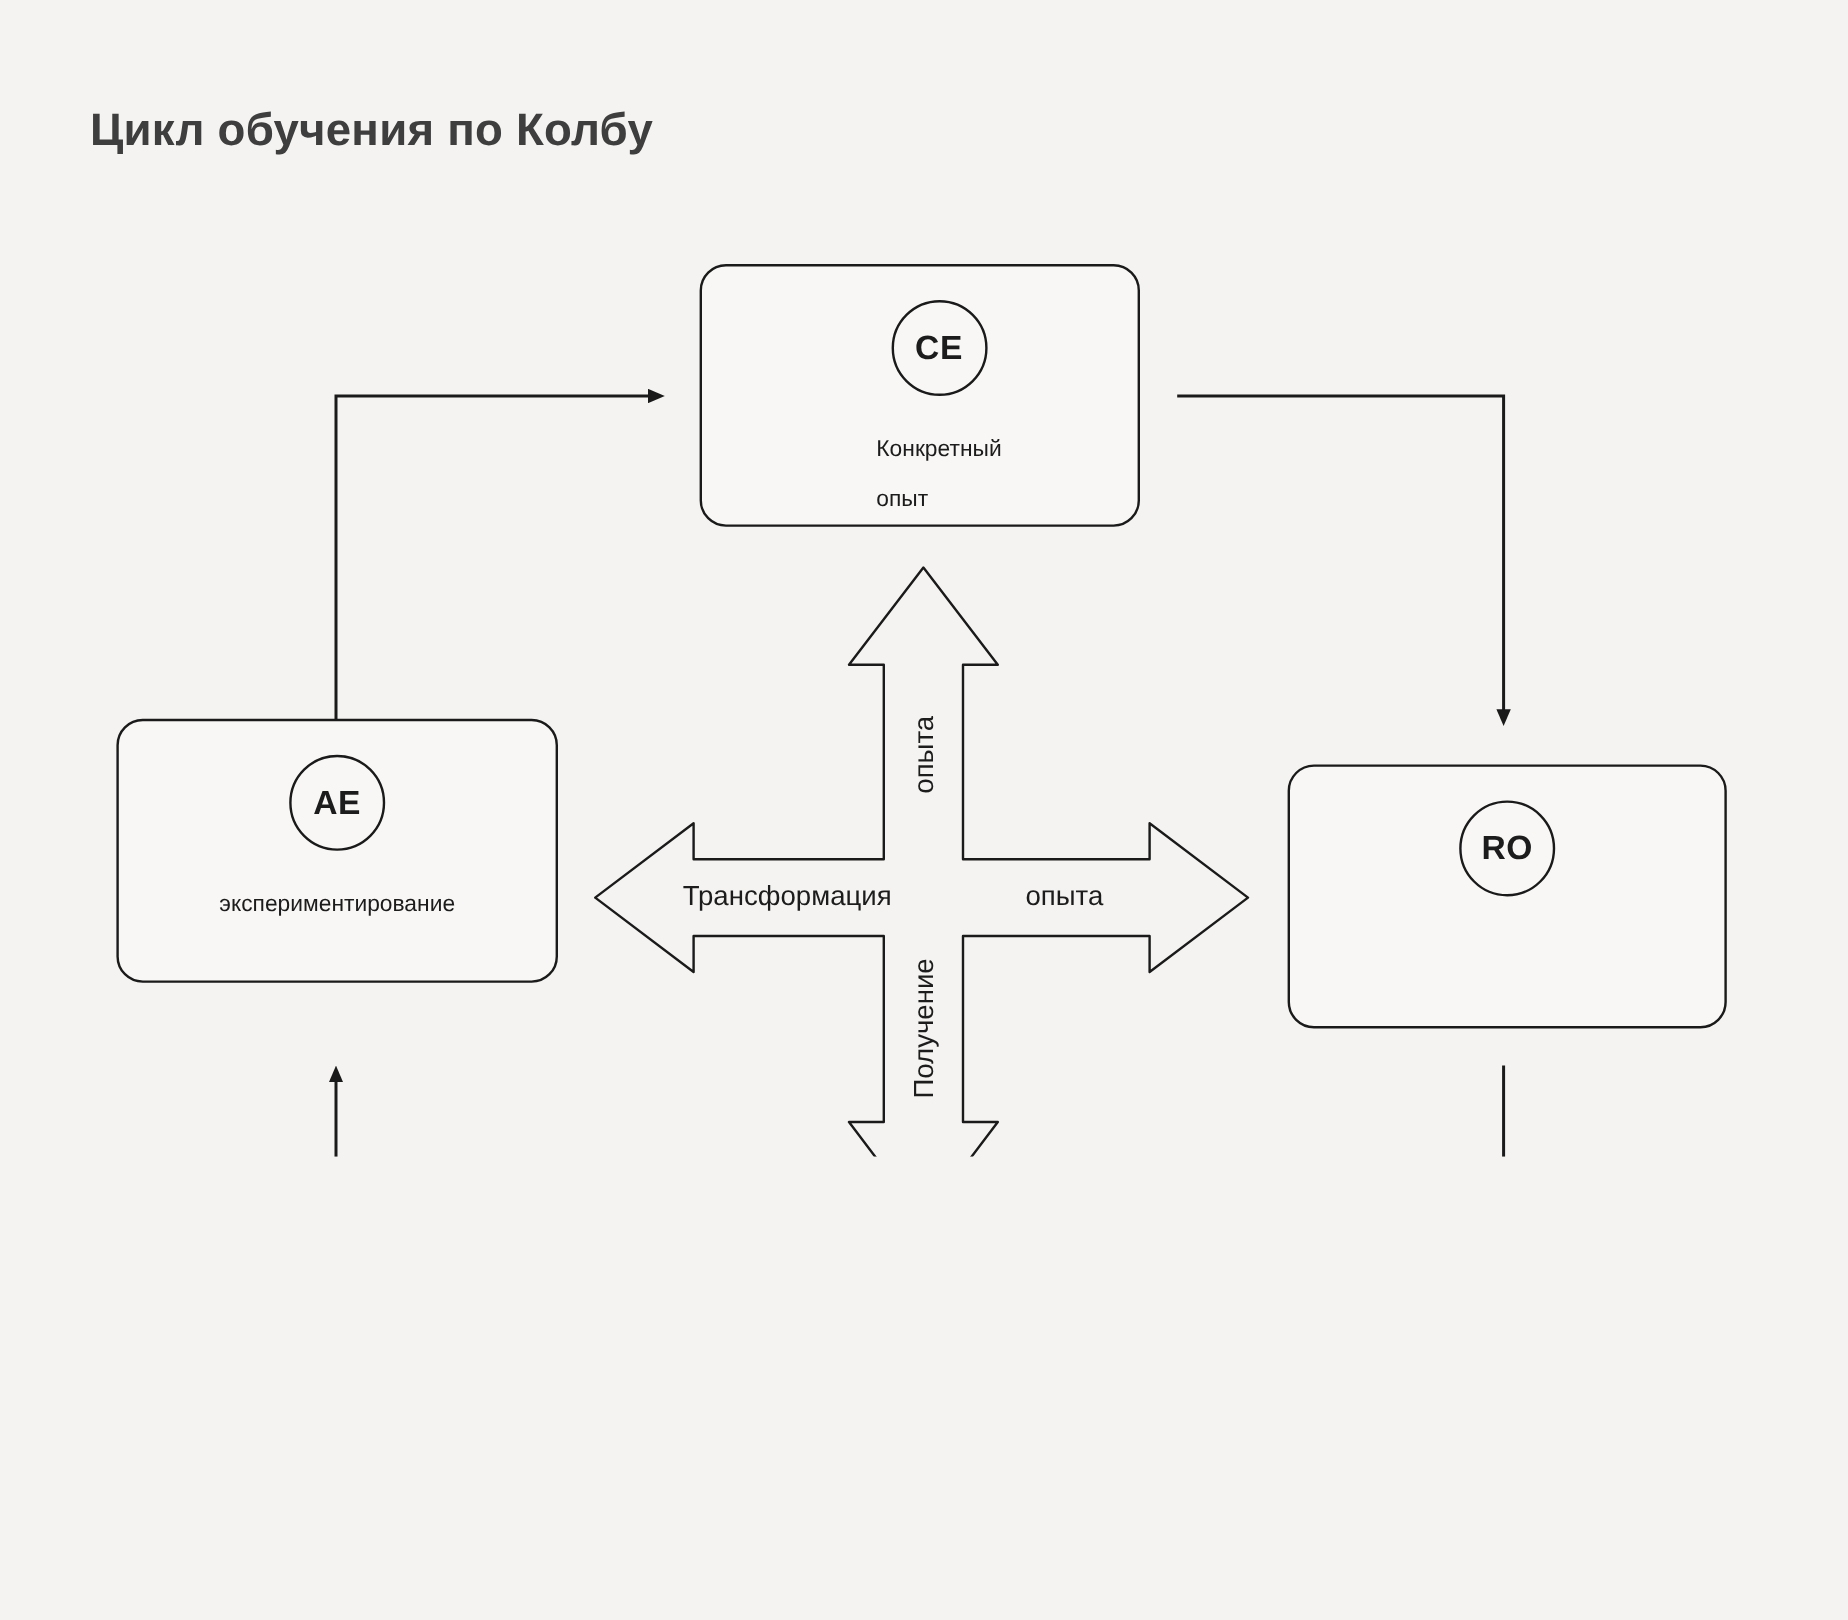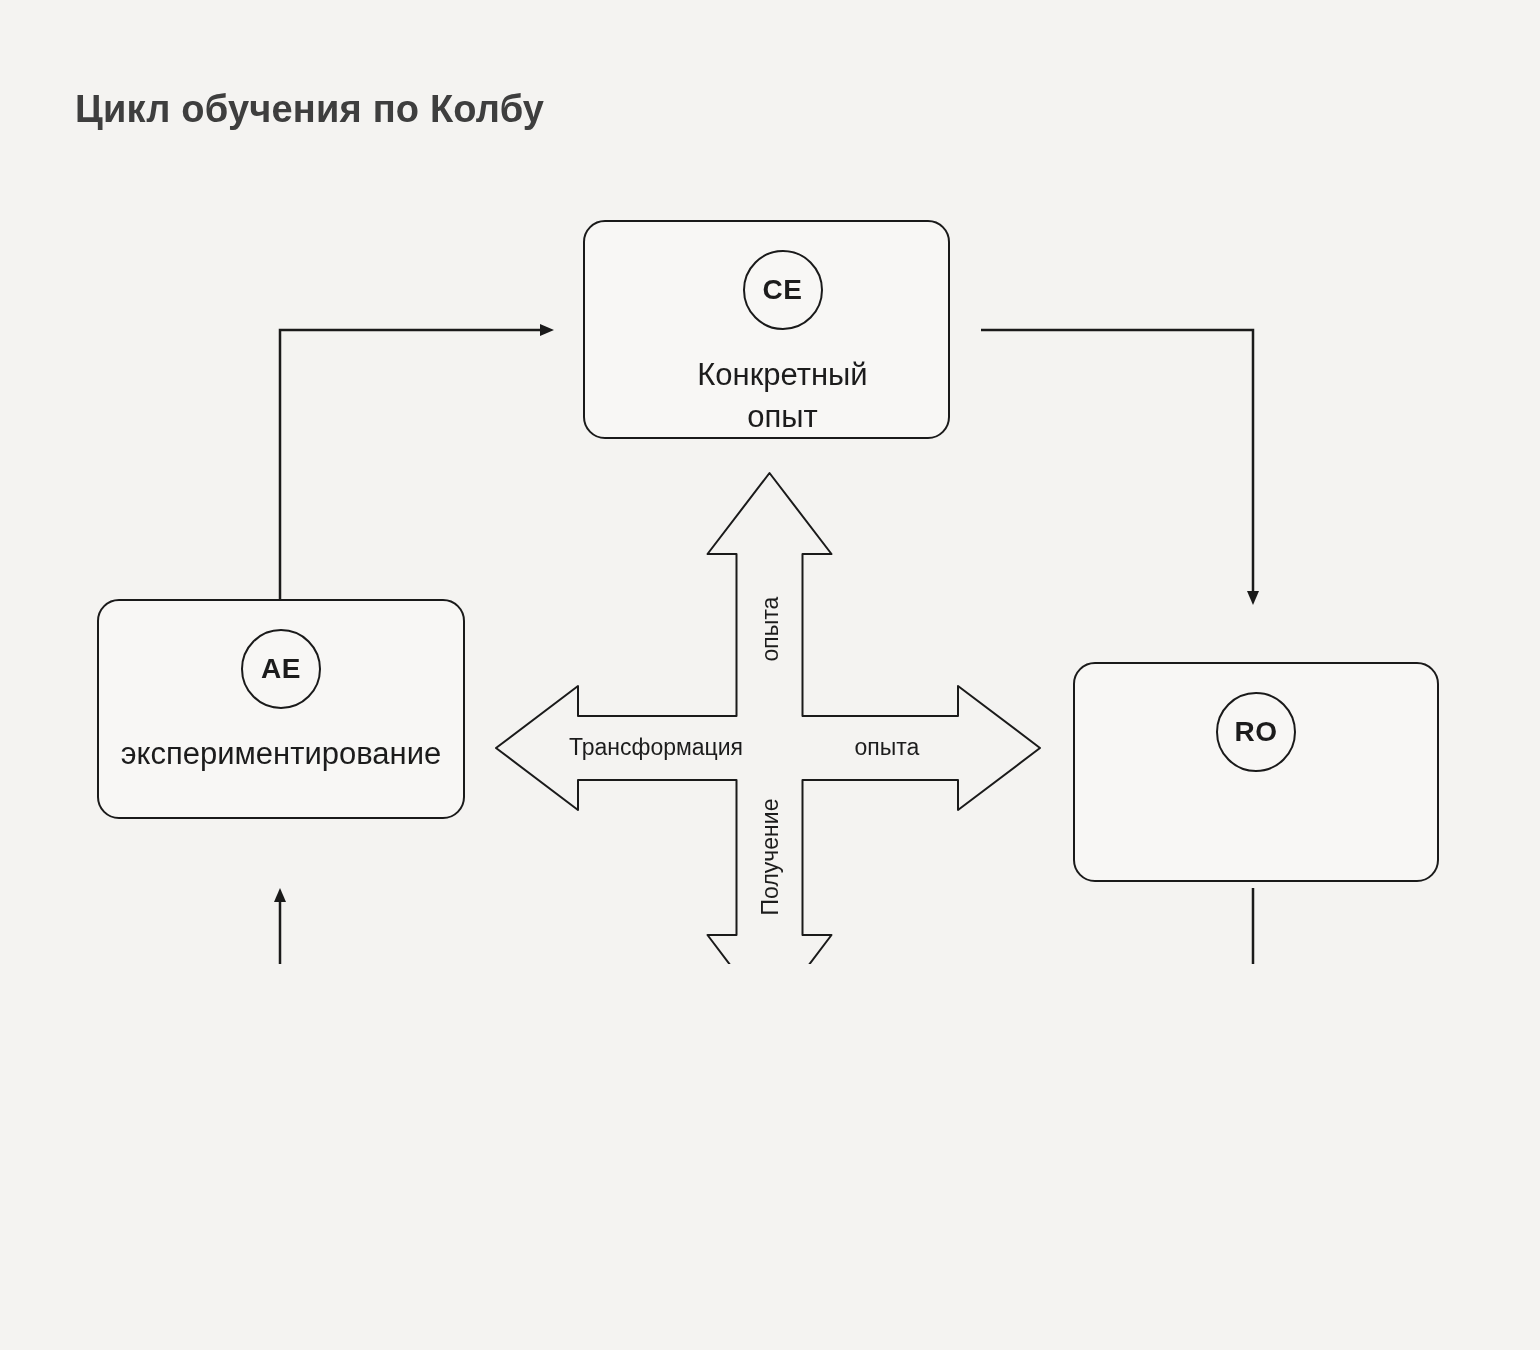--- a/index.html
+++ b/index.html
@@ -53,21 +53,21 @@
     position: absolute;
     background: var(--box-fill);
     border: 2px solid var(--line);
     border-radius: 22px;
     display: flex;
     flex-direction: column;
     align-items: center;
     padding-top: 28px;
   }
   .node-top    { left: 583px;  top: 220px;  width: 367px; height: 219px; padding-left: 32px; }
-  .node-right  { left: 1073px; top: 662px;  width: 366px; height: 220px; }
+  .node-right  { left: 1073px; top: 637px;  width: 366px; height: 220px; }
   .node-left   { left: 97px;   top: 599px;  width: 368px; height: 220px; }
   .node-bottom { left: 583px;  top: 1052px; width: 367px; height: 220px; }
 
   .badge {
     width: 80px;
     height: 80px;
     border: 2px solid var(--line);
     border-radius: 50%;
     display: flex;
     align-items: center;
@@ -75,22 +75,22 @@
     flex: 0 0 auto;
   }
   .badge span {
     font-size: 28px;
     font-weight: 700;
     color: var(--text);
     letter-spacing: 0.5px;
   }
   .node-label {
     margin-top: 24px;
-    text-align: center;
-    font-size: 31px;
+    text-align: left;
+    font-size: 19px;
     line-height: 42px;
     color: var(--text);
   }
   .node-label span { display: block; }
 
   .axis-label {
     position: absolute;
     font-size: 23px;
     color: var(--text);
     white-space: nowrap;

